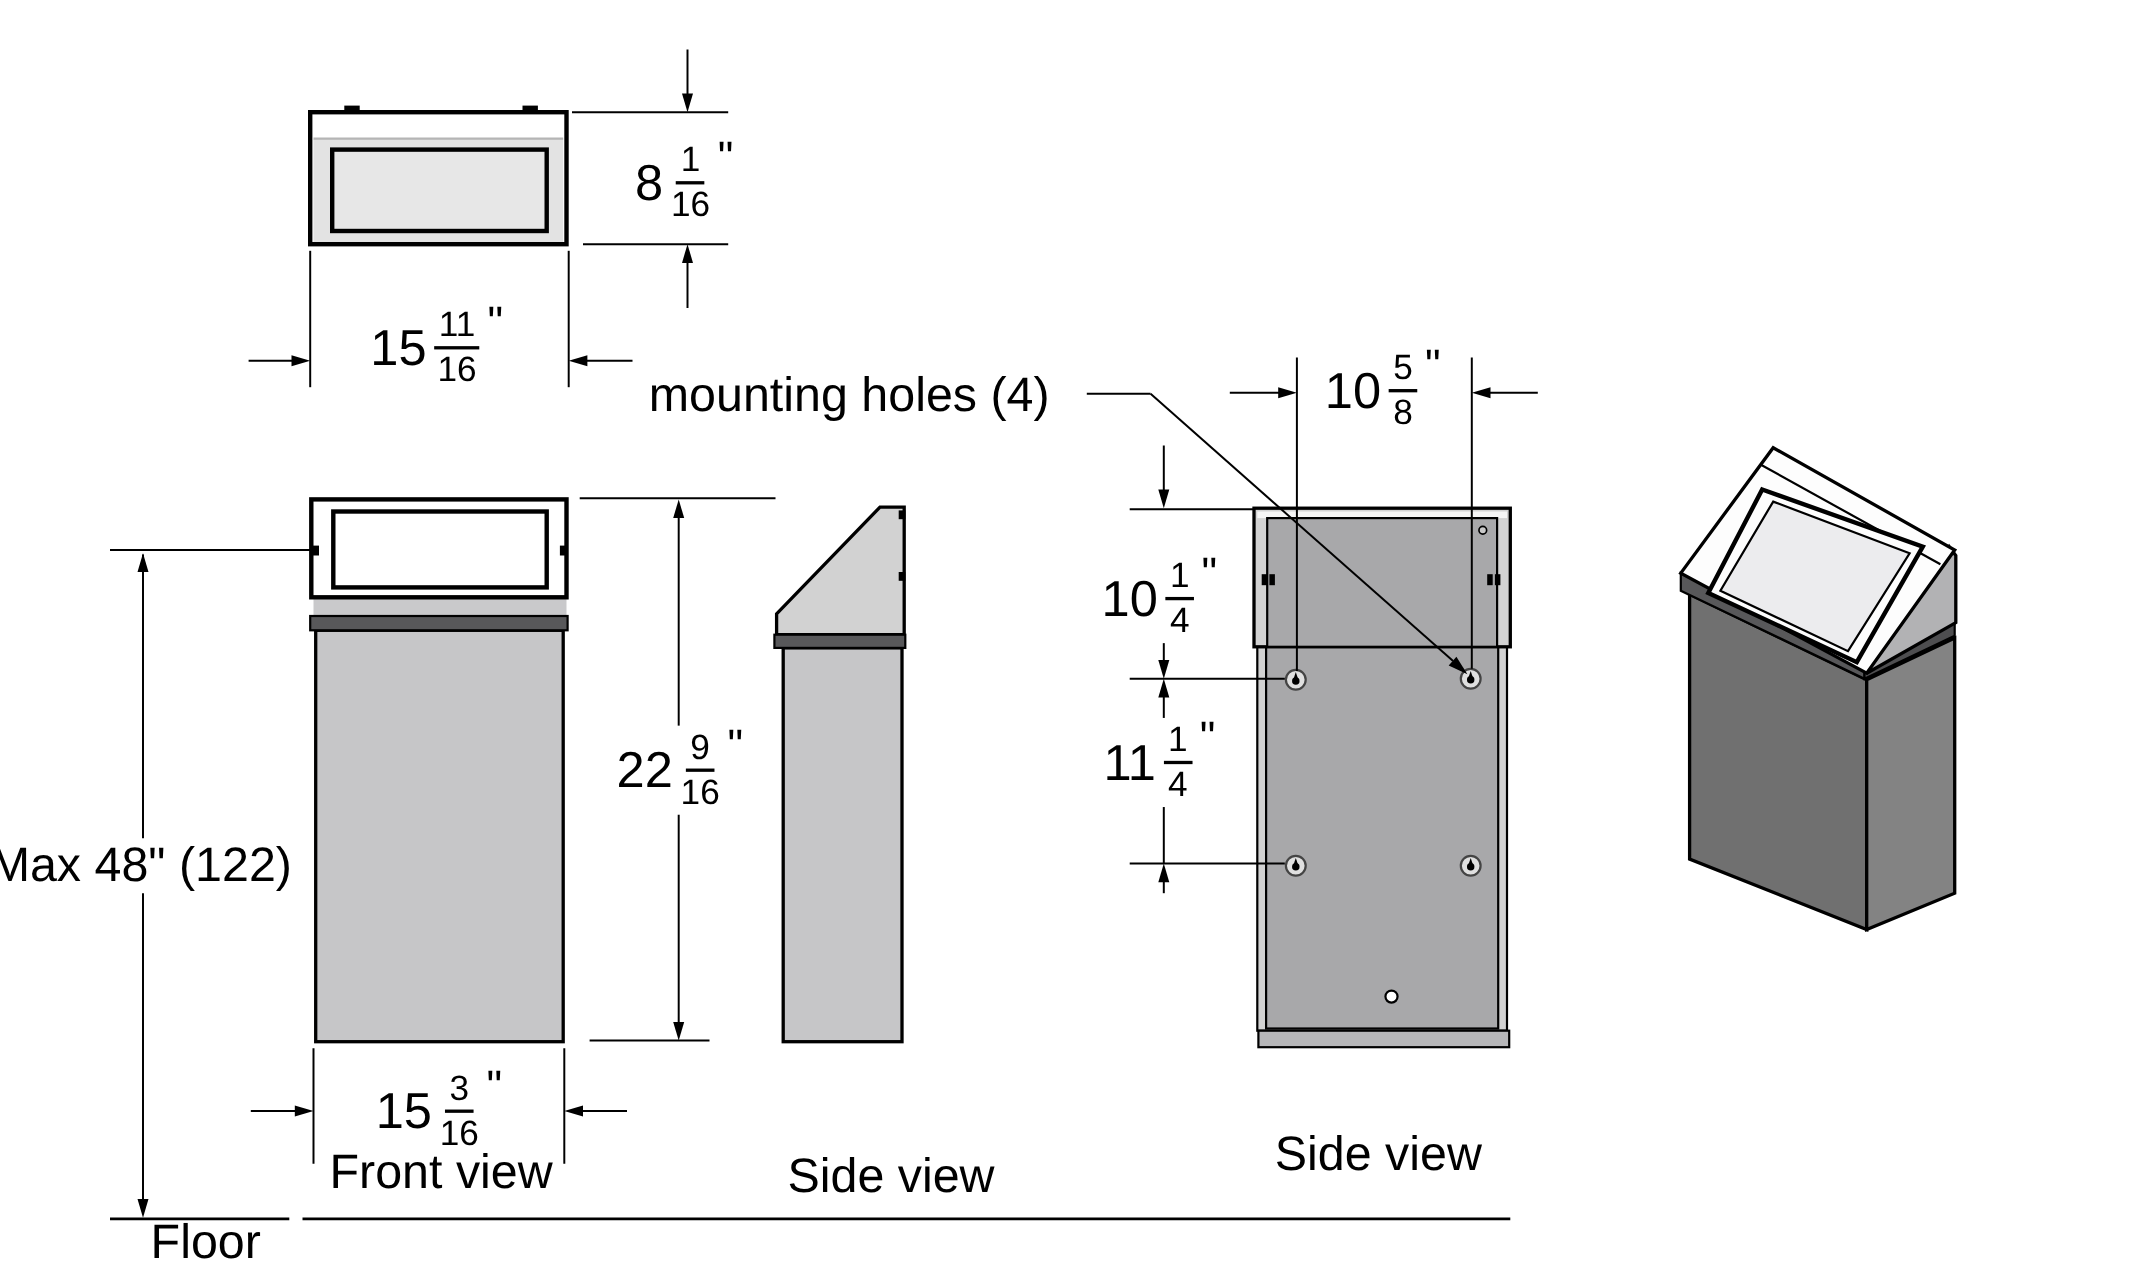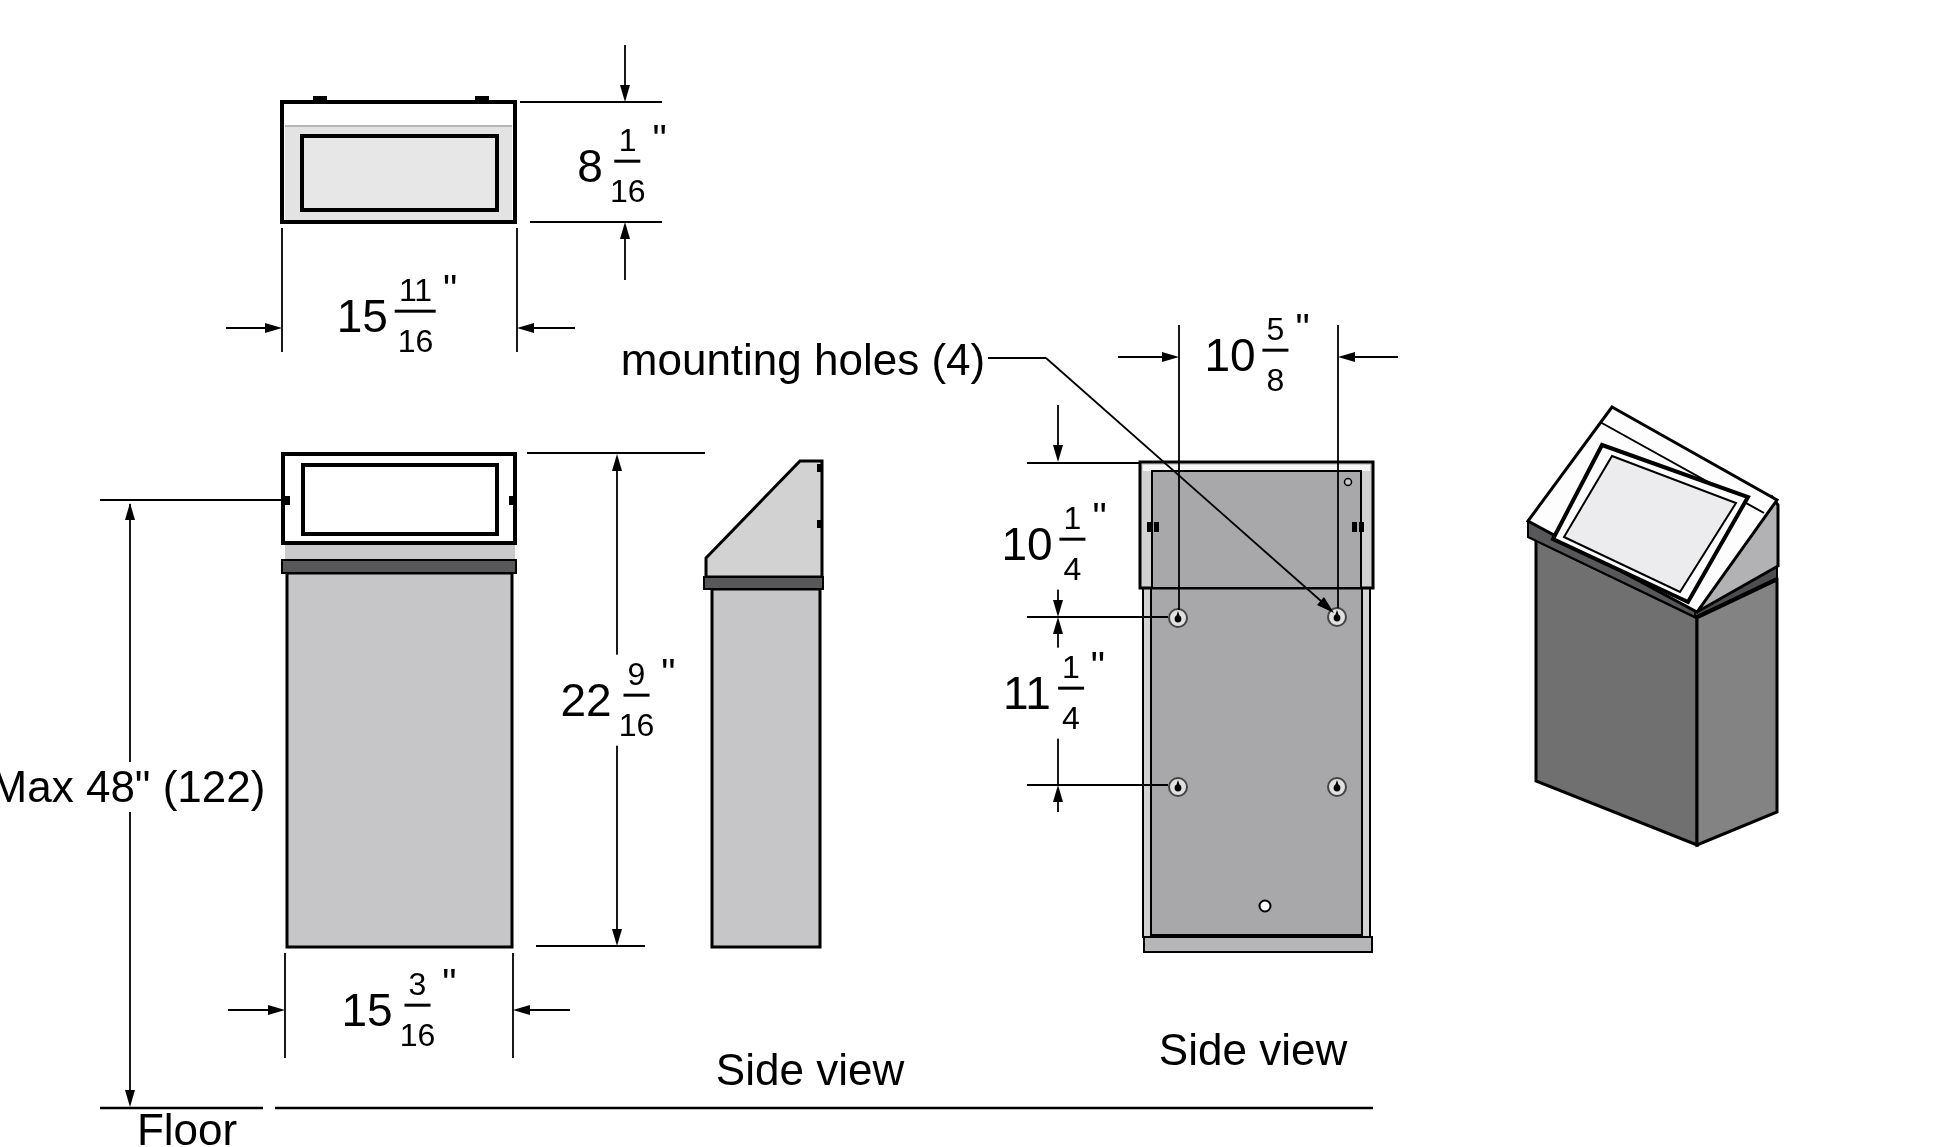--- a/index.html
+++ b/index.html
@@ -19,21 +19,21 @@
     font-size:46px;line-height:1;
     background:#ffffff;padding:2px 6px;
     white-space:nowrap;
   }
   .dim .whole{display:inline-block;}
   .dim .frac{
     display:inline-flex;flex-direction:column;align-items:center;
     font-size:32px;line-height:1.12;
   }
   .dim .frac .num{border-bottom:3px solid #000;padding:0 4px 1px 4px;}
-  .dim .frac .den{padding-top:11px;}
+  .dim .frac .den{padding-top:1px;}
   .dim .unit{font-size:40px;align-self:flex-start;margin-top:-4px;}
   .lbl{
     position:absolute;
     transform:translate(-50%,-50%);
     font-size:44px;line-height:1;
     white-space:nowrap;
     background:transparent;
   }
 </style>
 </head>
@@ -229,21 +229,21 @@
 
 <div class="dim" style="left:399px;top:1010px">
   <span class="whole">15</span>
   <span class="frac">
     <span class="num">3</span>
     <span class="den">16</span>
   </span>
   <span class="unit">"</span>
 </div>
 
-<div class="lbl" style="left:803px;top:360px">mounting holes (4)</div>
+<div class="lbl" style="left:772px;top:360px">mounting holes (4)</div>
 
 <div class="dim" style="left:1257px;top:355px">
   <span class="whole">10</span>
   <span class="frac">
     <span class="num">5</span>
     <span class="den">8</span>
   </span>
   <span class="unit">"</span>
 </div>
 
@@ -258,17 +258,18 @@
 
 <div class="dim" style="left:1054px;top:693px">
   <span class="whole">11</span>
   <span class="frac">
     <span class="num">1</span>
     <span class="den">4</span>
   </span>
   <span class="unit">"</span>
 </div>
 
+<div class="lbl" style="left:401px;top:1066px">Front view</div>
 <div class="lbl" style="left:810px;top:1070px">Side view</div>
 <div class="lbl" style="left:1253px;top:1050px">Side view</div>
 <div class="lbl" style="left:187px;top:1130px">Floor</div>
 
 </div>
 
 </body></html>

